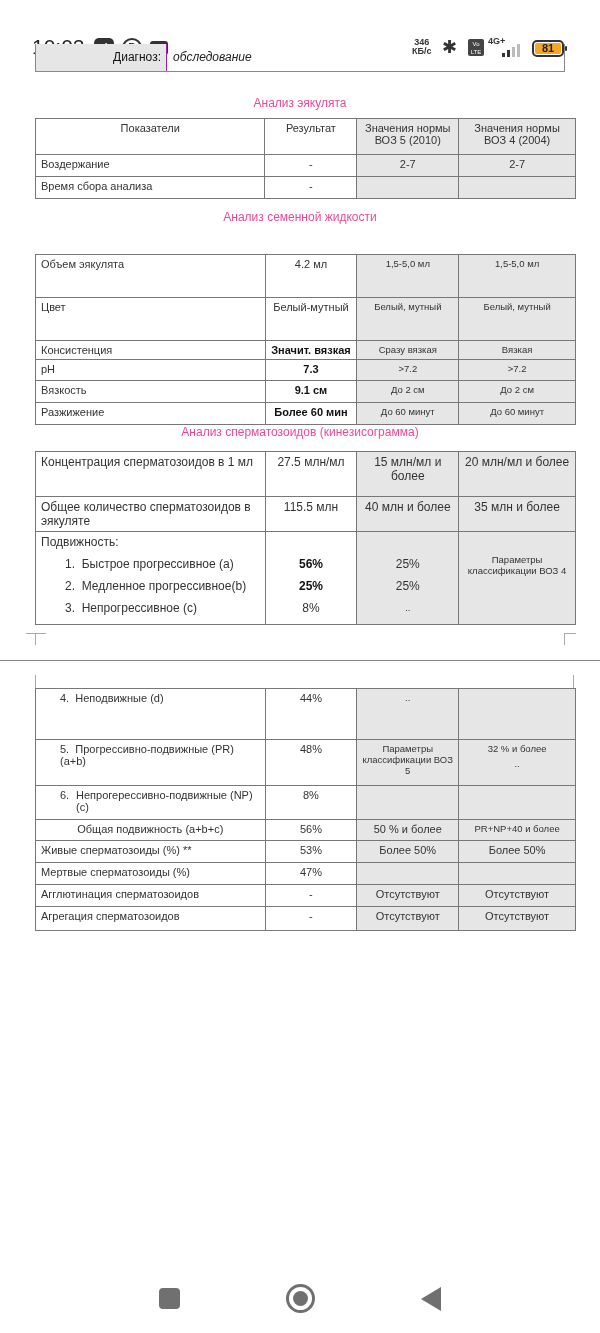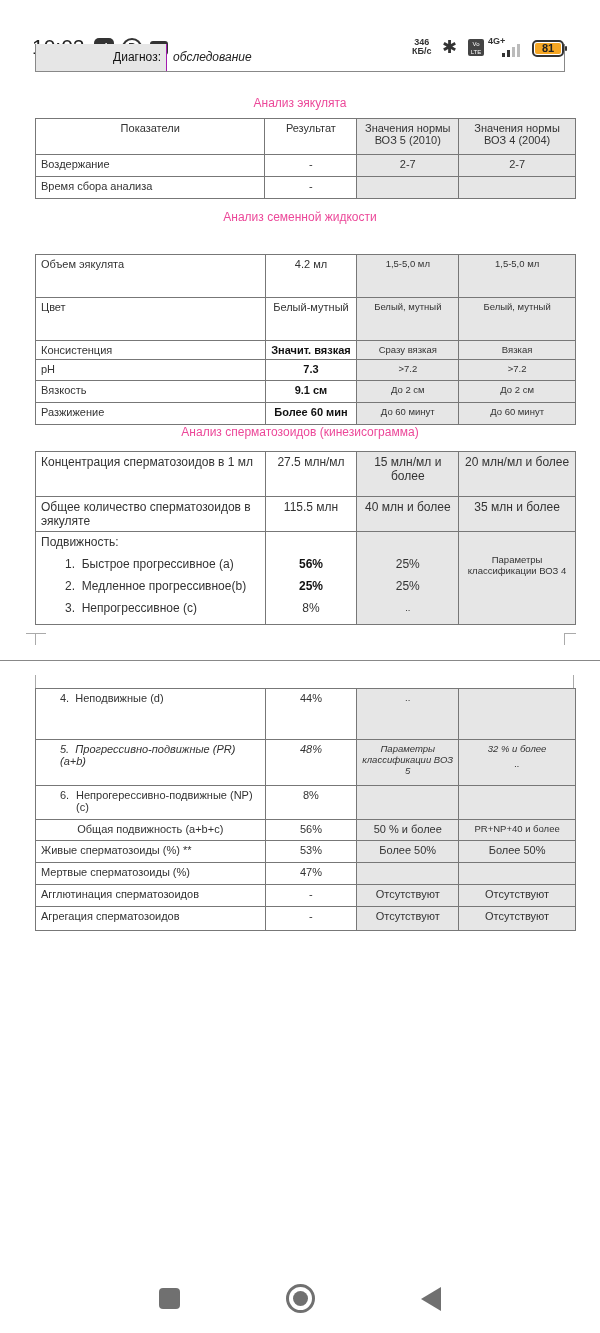--- a/index.html
+++ b/index.html
@@ -197,21 +197,21 @@
 <div class="corner" style="left:564px; top:675px; height:14px; border-width:0 1px 0 0;"></div>
 
 <table style="top:688px; font-size:11px;">
   <tbody>
       <tr style="height:51px;">
     <td class="c1 indent1"><span>4.</span>&nbsp;&nbsp;<span>Неподвижные (d)</span></td>
     <td class="c2">44%</td>
     <td class="c3 small">..</td>
     <td class="c4"></td>
   </tr>
-  <tr style="height:46px;font-style:italic;">
+  <tr style="height:46px;">
     <td class="c1 indent1"><span>5.</span>&nbsp;&nbsp;<span>Прогрессивно-подвижные (PR)(a+b)</span></td>
     <td class="c2">48%</td>
     <td class="c3 small">Параметры классификации ВОЗ 5</td>
     <td class="c4 small">
           <div>32 % и более</div>
           <div style="margin-top:4px;">..</div>
         </td>
   </tr>
   <tr style="height:34px;">
     <td class="c1" style="padding-left:24px;">

